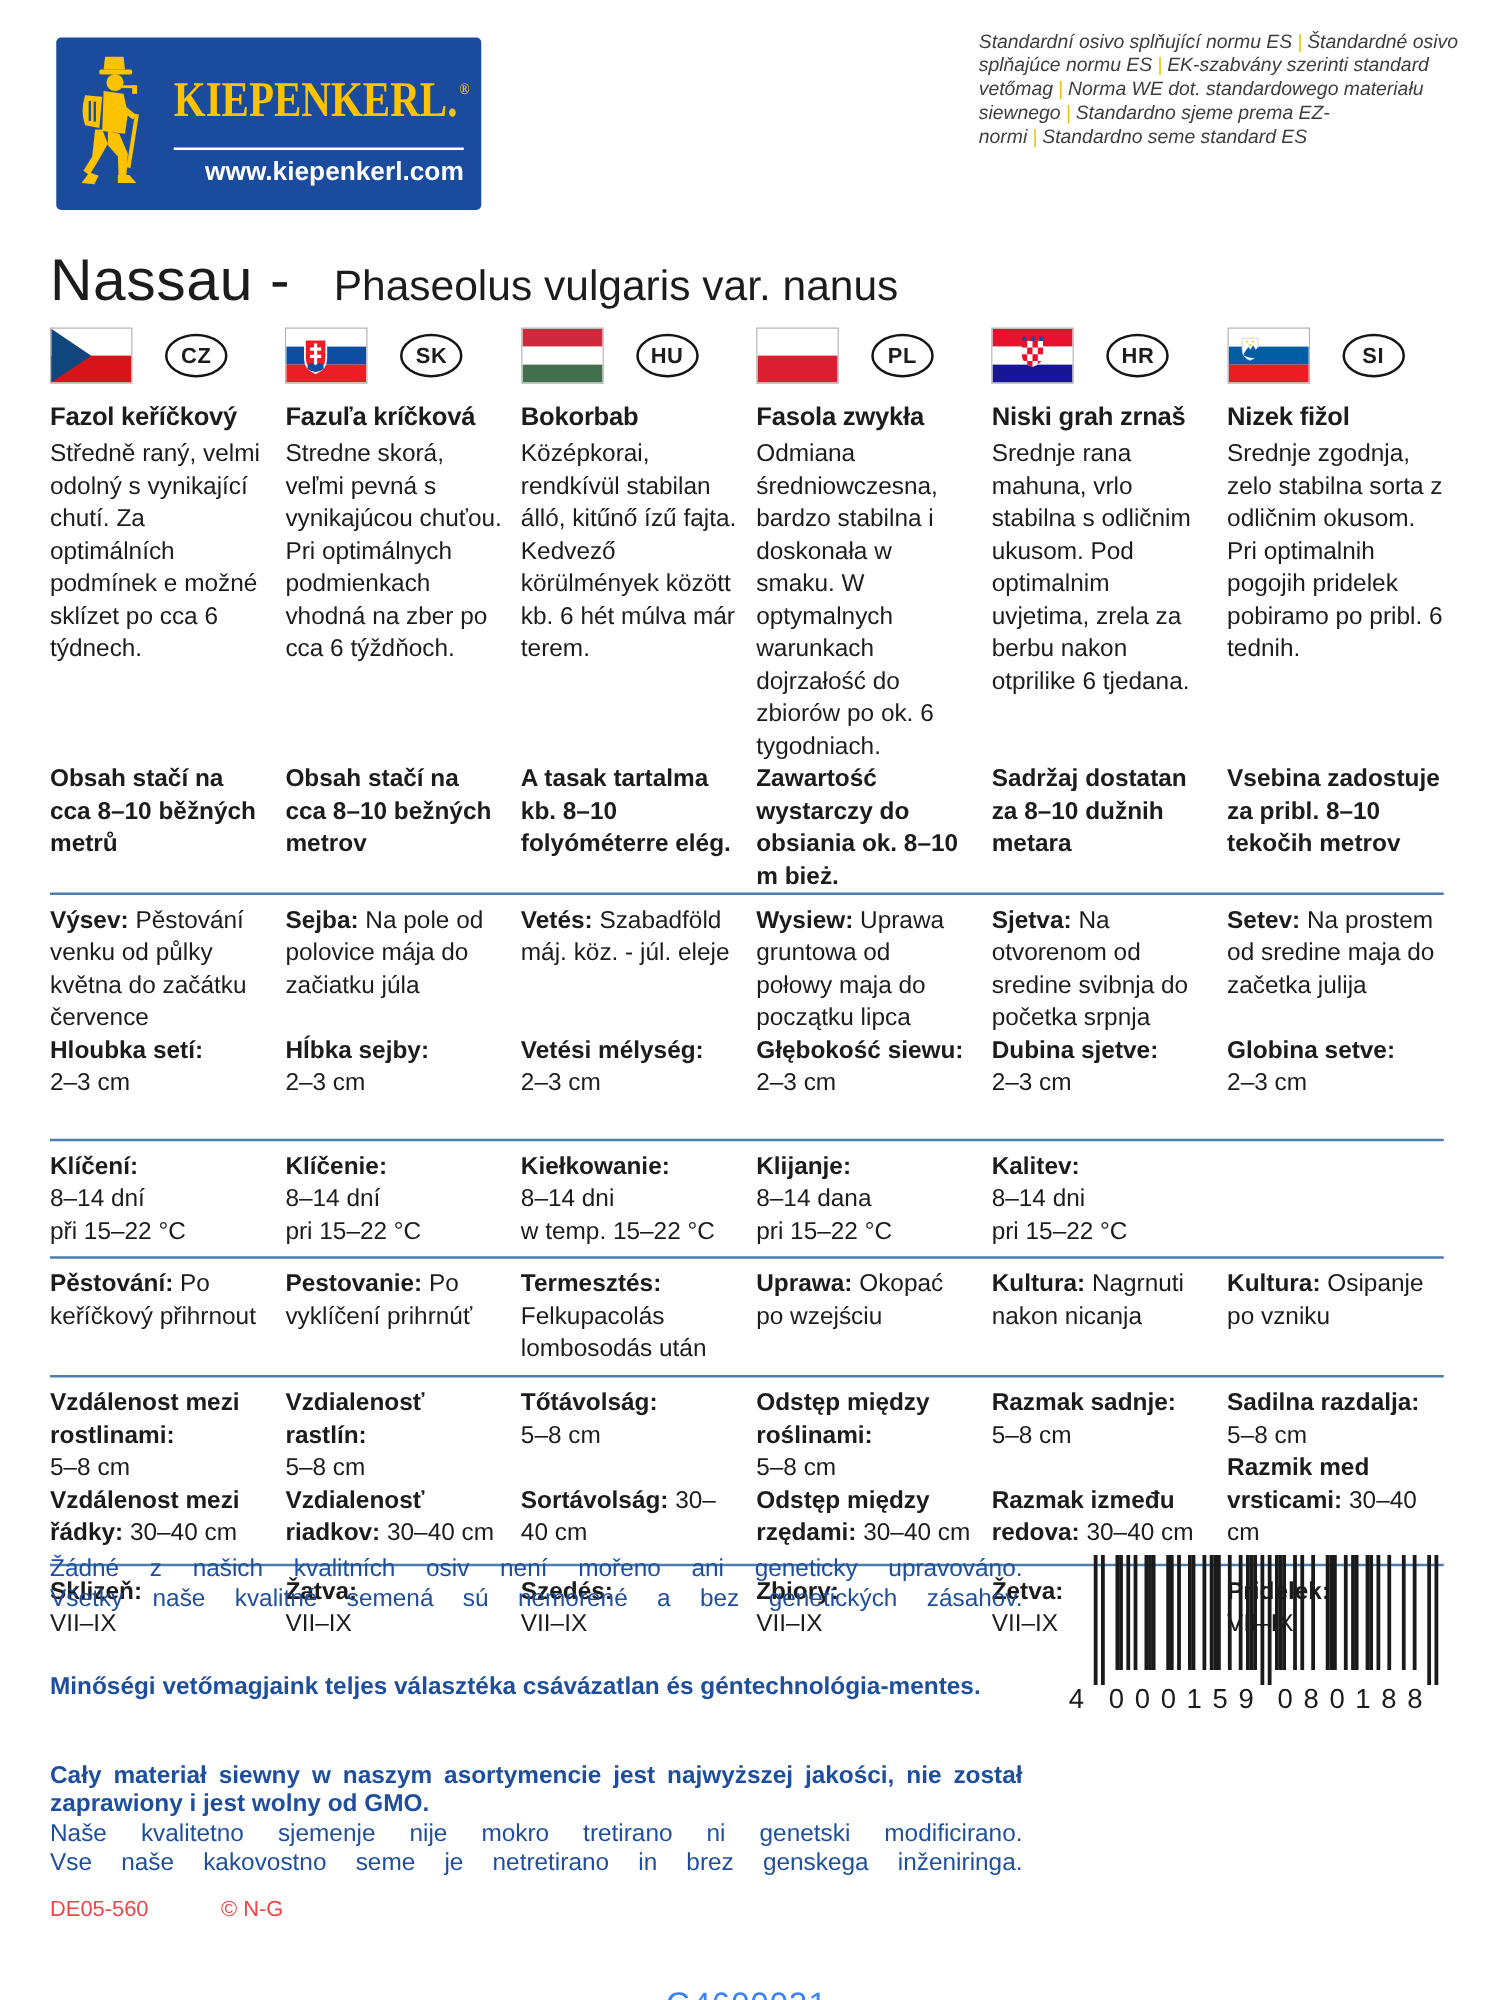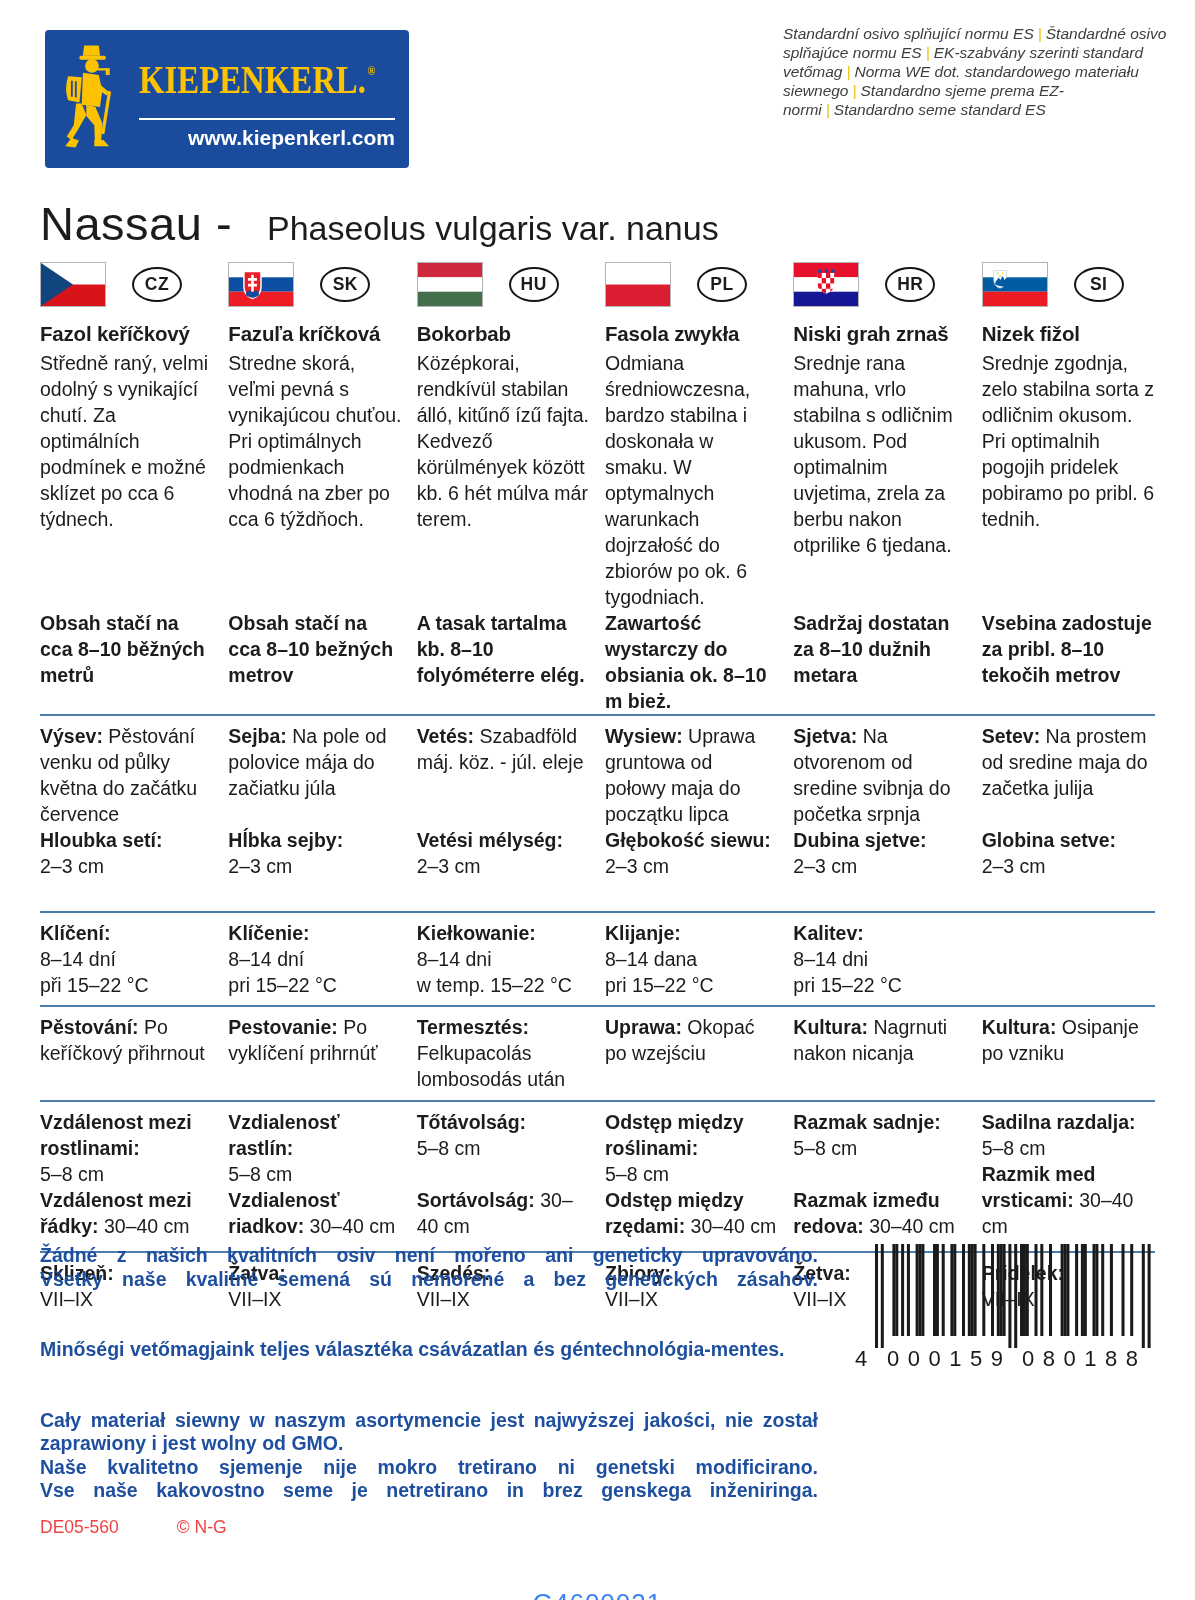--- a/index.html
+++ b/index.html
@@ -1,20 +1,20 @@
 <!DOCTYPE html>
 <html><head>
 <meta charset="utf-8">
 <style>
   html,body{margin:0;padding:0;background:#ffffff;}
   .page{width:1195px;height:1600px;position:relative;overflow:hidden;background:#fff;
         font-family:"Liberation Sans",sans-serif;color:#1c1c1c;}
 
   
-  .logo{position:absolute;left:45px;top:30px;width:340px;height:138px;background:#1a4b9d;border-radius:4px;padding-left:24px;}
+  .logo{position:absolute;left:45px;top:30px;width:340px;height:138px;background:#1a4b9d;border-radius:4px;}
   .kerl{position:absolute;left:18px;top:12px;width:74px;height:114px;}
   .brand{position:absolute;left:94px;top:26px;font-family:"Liberation Serif",serif;font-weight:bold;
          font-size:40px;color:#fdc300;white-space:nowrap;transform:scaleX(0.82);transform-origin:left top;}
   .brand .reg{font-size:13px;vertical-align:18px;margin-left:2px;}
   .logo-rule{position:absolute;left:94px;right:14px;top:88px;border-top:2px solid #fff;}
   .logo-url{position:absolute;right:14px;top:96px;color:#fff;font-weight:bold;font-size:21px;}
 
   .standards{position:absolute;left:783px;top:24px;width:390px;margin:0;
              font-style:italic;font-size:15.5px;line-height:19px;color:#3d3d3d;}
   .standards .sep{color:#e8c412;margin:0 4px;}
@@ -47,21 +47,21 @@
 
   .flagcell{display:flex;align-items:center;}
   .flag{width:66px;height:45px;border:1px solid #b3b3b3;box-sizing:border-box;background:#fff;flex:none;}
   .oval{margin-left:26px;width:46px;height:31px;border:2.2px solid #151515;border-radius:50%;
         display:flex;align-items:center;justify-content:center;font-size:17.5px;font-weight:600;
         letter-spacing:0.5px;flex:none;}
 
   
   .bottom{position:absolute;left:40px;top:1244px;width:1115px;}
   .notes{width:778px;}
-  .notes p{margin:0;color:#1e4f9e;font-size:19.5px;line-height:23.5px;text-align:justify;font-weight:bold;}
+  .notes p{margin:0;color:#1e4f9e;font-size:19.5px;line-height:23.5px;text-align:justify;}
   .notes p.spread{text-align-last:justify;}
   .notes p.hv{font-weight:bold;margin-top:47px;}
   .codes{margin-top:14px;font-size:17.5px;color:#ef4444;display:flex;gap:58px;}
   .barcode-wrap{position:absolute;right:0;top:0;width:304px;height:130px;}
   .product{margin-top:50px;text-align:center;font-size:26px;letter-spacing:1px;color:#3b82f6;}
 </style>
 </head>
 <body>
 
 <div class="page">

